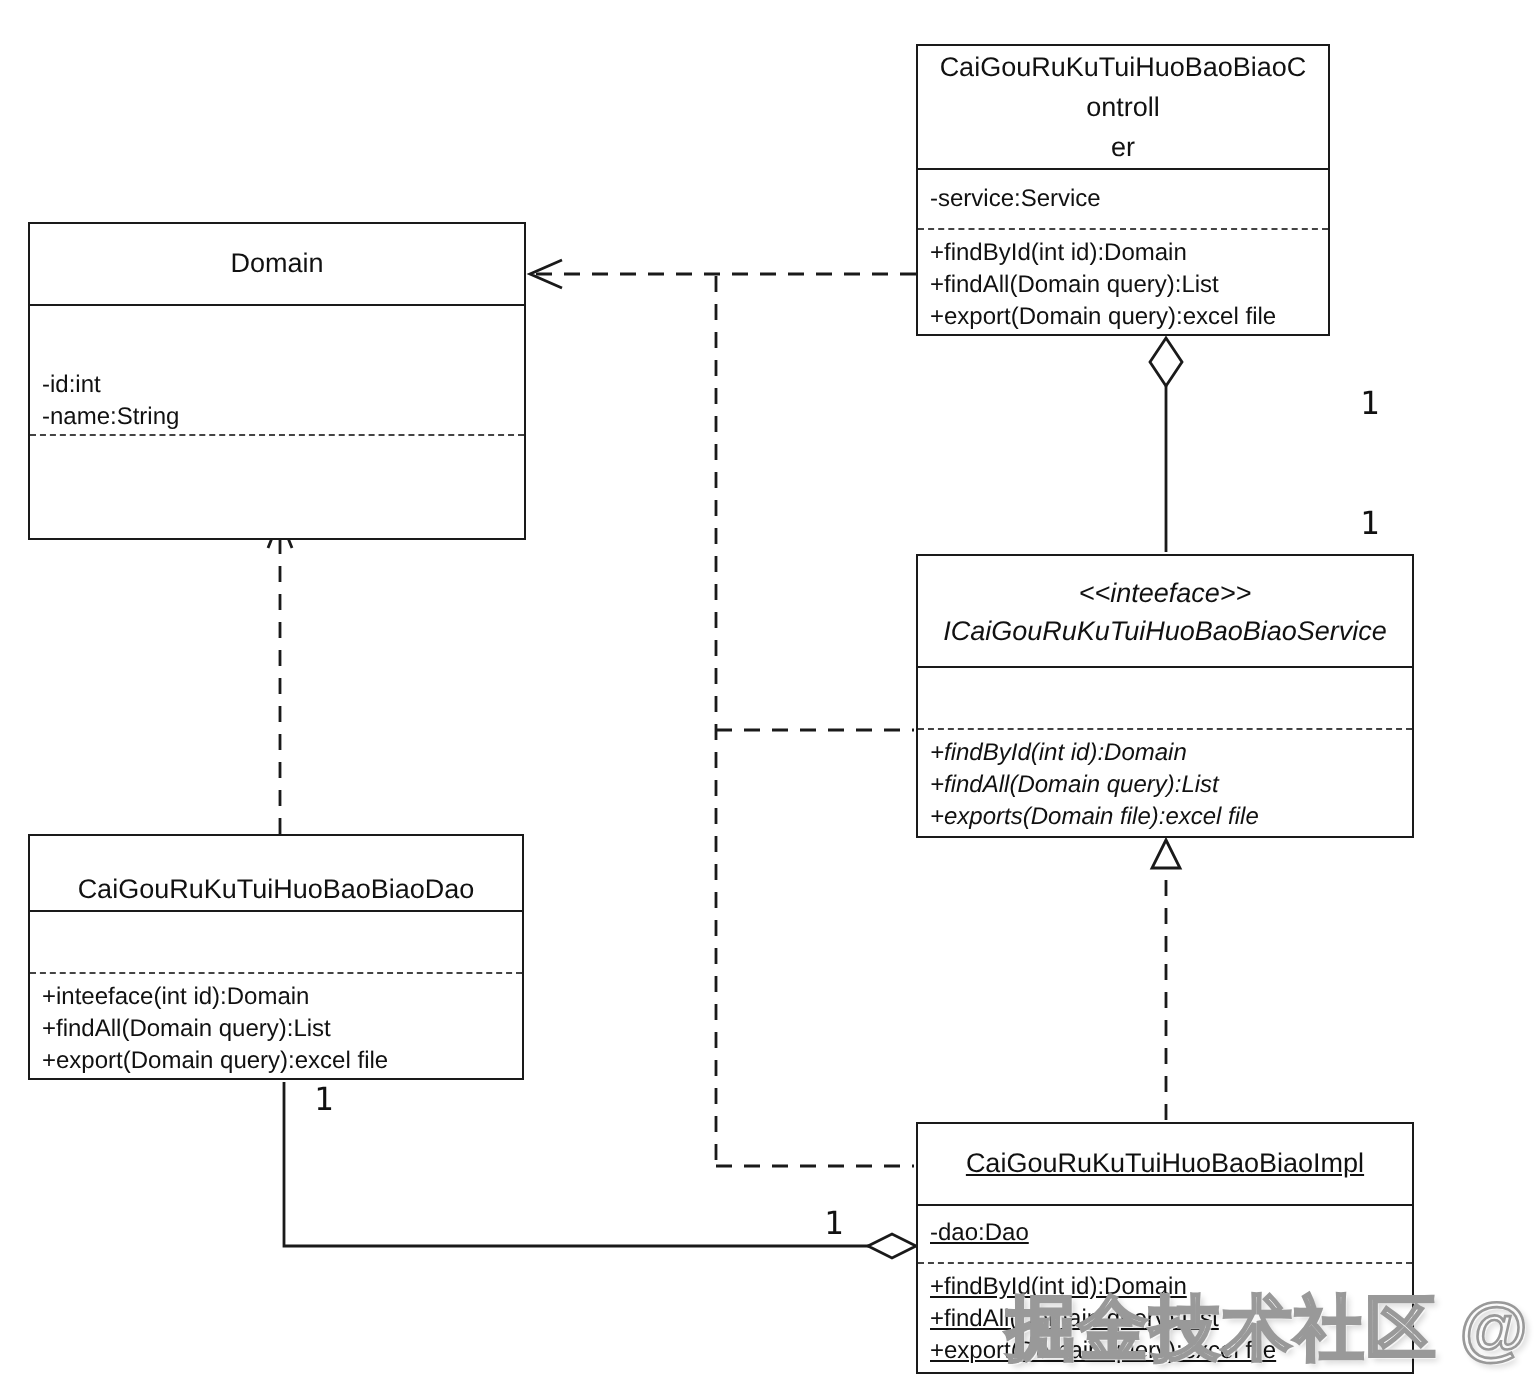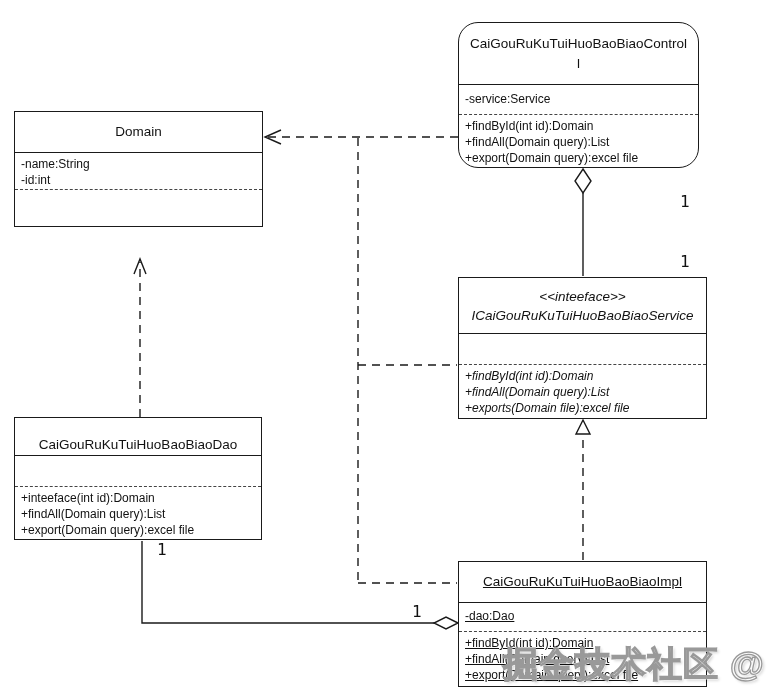--- a/index.html
+++ b/index.html
@@ -31,24 +31,24 @@
     font-size:16px;color:#111;
   }
   .watermark{
     position:absolute;left:503px;top:641px;z-index:30;
     font-size:35px;font-weight:700;letter-spacing:1px;white-space:nowrap;
     color:rgba(255,255,255,0.25);
     -webkit-text-stroke:1.3px #999999;
     text-shadow:1px 1px 0 rgba(255,255,255,0.7),2px 2px 3px rgba(0,0,0,0.18);
   }
   
-  #box-controller{left:458px;top:22px;width:241px;height:146px;border-radius:20px;}
+  #box-controller{left:458px;top:22px;width:207px;height:146px;}
   #box-controller .uml-title{height:62px;}
   #box-controller .uml-attrs{height:30px;padding-top:6px;}
-  #box-domain{left:14px;top:111px;width:249px;height:116px;}
+  #box-domain{left:14px;top:111px;width:249px;height:159px;gap:28px;}
   #box-domain .uml-title{height:41px;}
   #box-domain .uml-attrs{height:37px;padding-top:3px;}
   #box-service{left:458px;top:277px;width:249px;height:142px;font-style:italic;}
   #box-service .uml-title{height:56px;line-height:19px;}
   #box-service .uml-attrs{height:31px;}
   #box-dao{left:14px;top:417px;width:248px;height:123px;}
   #box-dao .uml-title{height:38px;justify-content:flex-end;}
   #box-dao .uml-attrs{height:31px;}
   #box-impl{left:458px;top:561px;width:249px;height:126px;text-decoration:underline;}
   #box-impl .uml-title{height:41px;}
@@ -97,38 +97,39 @@
       <g>
         <path d="M142,541 V623 H435"></path>
         <polygon points="458,623 446,617 434,623 446,629" fill="#ffffff"></polygon>
       </g>
     </g>
   </svg>
 
   <div class="uml-class" id="box-controller">
     <div class="uml-title">
         <div class="title-line">CaiGouRuKuTuiHuoBaoBiaoControll</div>
+        <div class="title-line">er</div>
       </div>
     <div class="uml-attrs">
         <div class="member">-service:Service</div>
       </div>
     <div class="uml-methods">
         <div class="member">+findById(int id):Domain</div>
         <div class="member">+findAll(Domain query):List</div>
         <div class="member">+export(Domain query):excel file</div>
       </div>
   </div>
 
   <div class="uml-class" id="box-domain">
     <div class="uml-title">
         <div class="title-line">Domain</div>
       </div>
     <div class="uml-attrs">
+        <div class="member">-id:int</div>
         <div class="member">-name:String</div>
-        <div class="member">-id:int</div>
       </div>
   </div>
 
   <div class="uml-class" id="box-service">
     <div class="uml-title">
       <div class="stereotype-line">&lt;&lt;inteeface&gt;&gt;</div>
       <div class="title-line">ICaiGouRuKuTuiHuoBaoBiaoService</div>
     </div>
     <div class="uml-attrs"></div>
     <div class="uml-methods">

